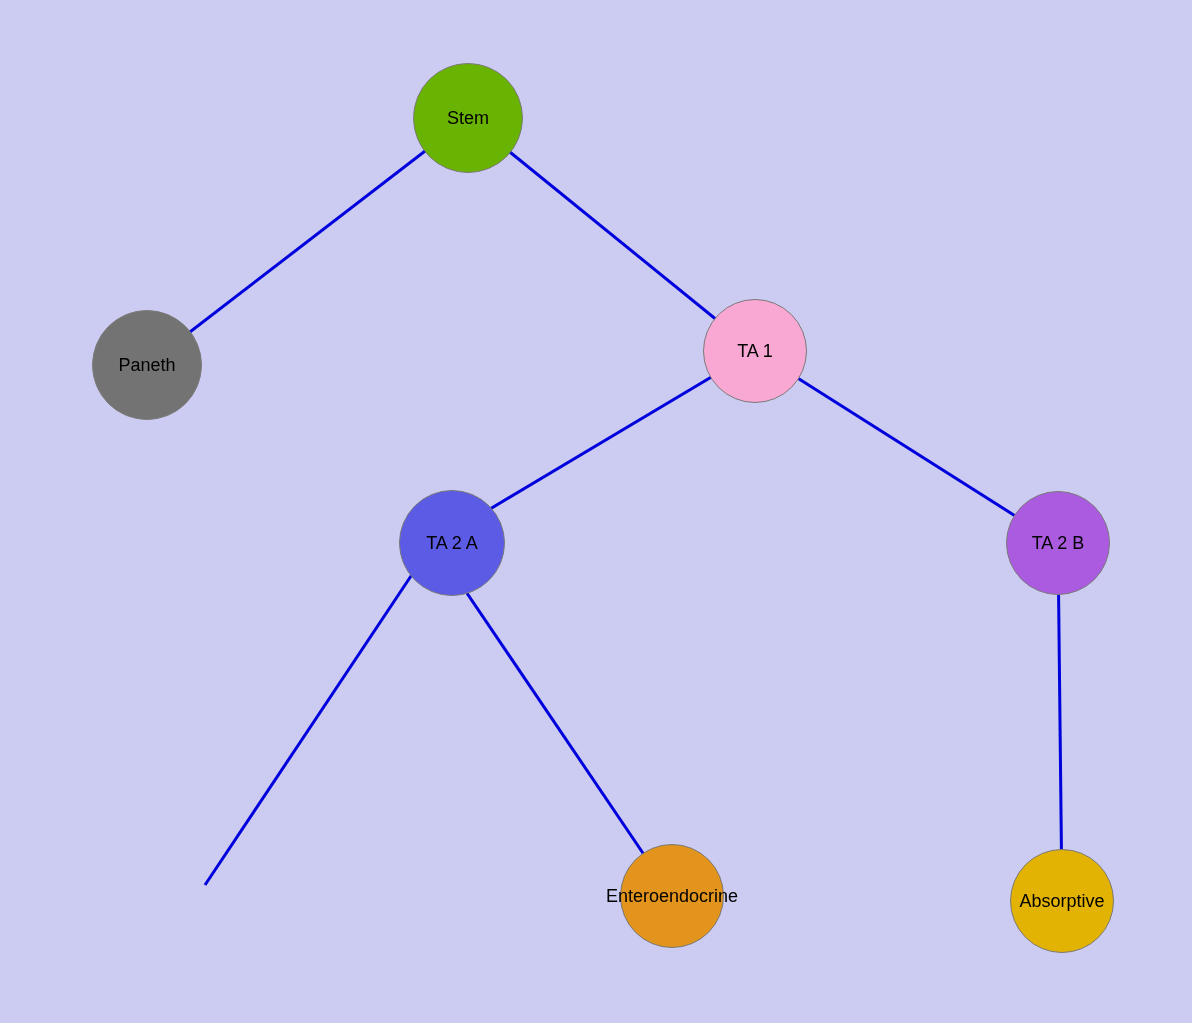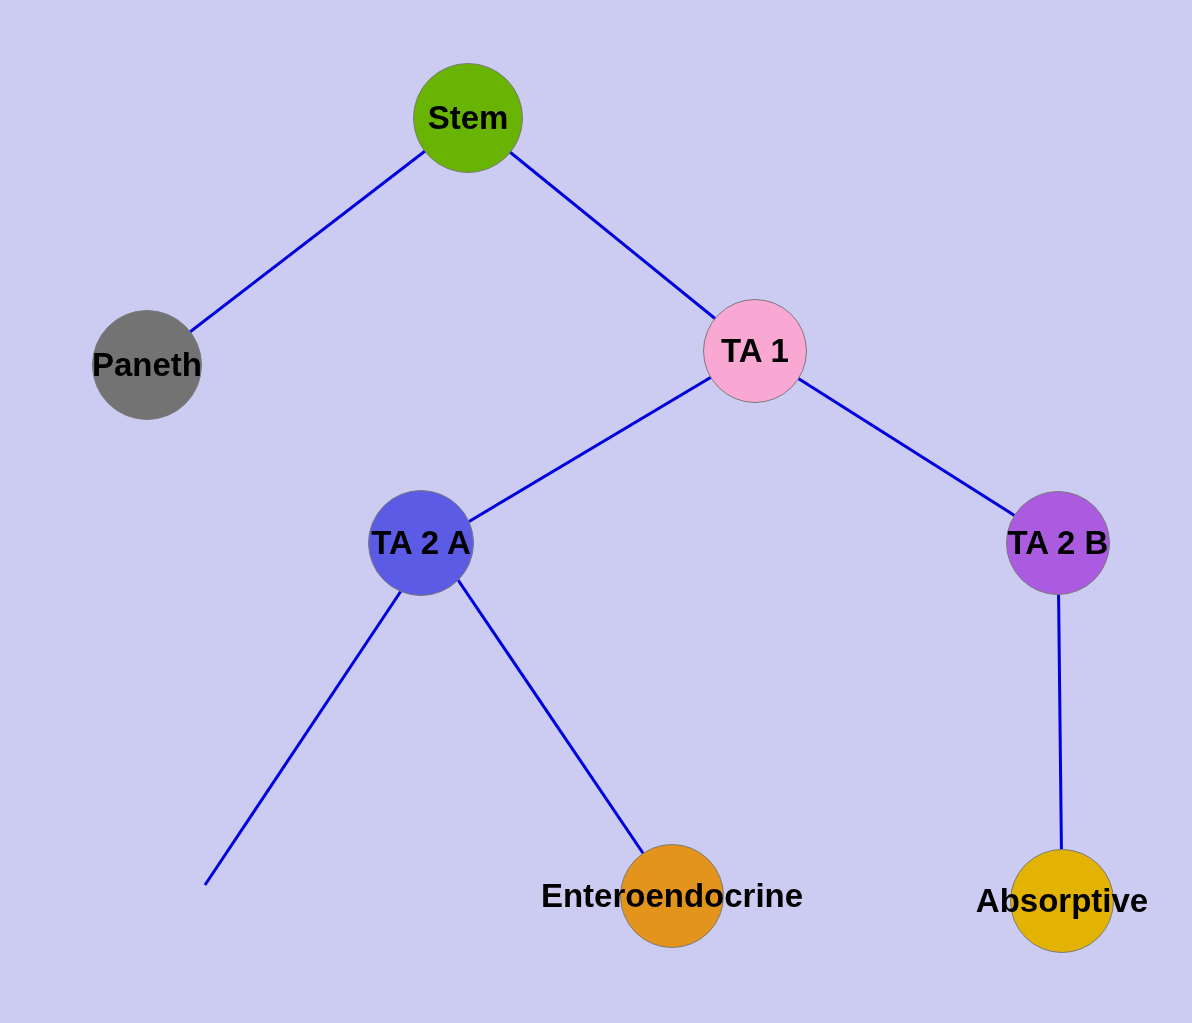--- a/index.html
+++ b/index.html
@@ -27,22 +27,22 @@
     border-radius: 50%;
     border: 1.5px solid #7a7a7a;
     box-sizing: border-box;
     cursor: pointer;
   }
   .node-label {
     position: absolute;
     left: 50%;
     top: 50%;
     transform: translate(-50%, -50%);
-    font-weight: bold;
-    font-size: 33px;
+    font-weight: normal;
+    font-size: 18px;
     color: #000000;
     white-space: nowrap;
     pointer-events: none;
   }
 </style>
 </head>
 <body>
 
 <div class="canvas">
   <svg id="edge-layer" xmlns="http://www.w3.org/2000/svg">
@@ -57,21 +57,21 @@
 
   <div class="node" style="left: 413px; top: 63px; width: 110px; height: 110px; background: rgb(105, 179, 2); border-color: rgb(122, 122, 122);">
     <span class="node-label">Stem</span>
   </div>
   <div class="node" style="left: 92px; top: 310px; width: 110px; height: 110px; background: #737373; border-color: rgb(122, 122, 122);">
     <span class="node-label">Paneth</span>
   </div>
   <div class="node" style="left: 703px; top: 299px; width: 104px; height: 104px; background: #f9a8d4; border-color: rgb(122, 122, 122);">
     <span class="node-label">TA 1</span>
   </div>
-  <div class="node" style="left: 368px; top: 490px; width: 106px; height: 106px; background: rgb(91, 91, 230); border-color: rgb(122, 122, 122);">
+  <div class="node" style="left: 399px; top: 490px; width: 106px; height: 106px; background: rgb(91, 91, 230); border-color: rgb(122, 122, 122);">
     <span class="node-label">TA 2 A</span>
   </div>
   <div class="node" style="left: 1006px; top: 491px; width: 104px; height: 104px; background: rgb(171, 91, 224); border-color: rgb(122, 122, 122); text-align: right;">
     <span class="node-label">TA 2 B</span>
   </div>
   <div class="node" style="left: 620px; top: 844px; width: 104px; height: 104px; background: rgb(226, 148, 28); border-color: rgb(122, 122, 122);">
     <span class="node-label">Enteroendocrine</span>
   </div>
   <div class="node" style="left: 1010px; top: 849px; width: 104px; height: 104px; background: rgb(227, 179, 4); border-color: rgb(122, 122, 122);">
     <span class="node-label">Absorptive</span>

